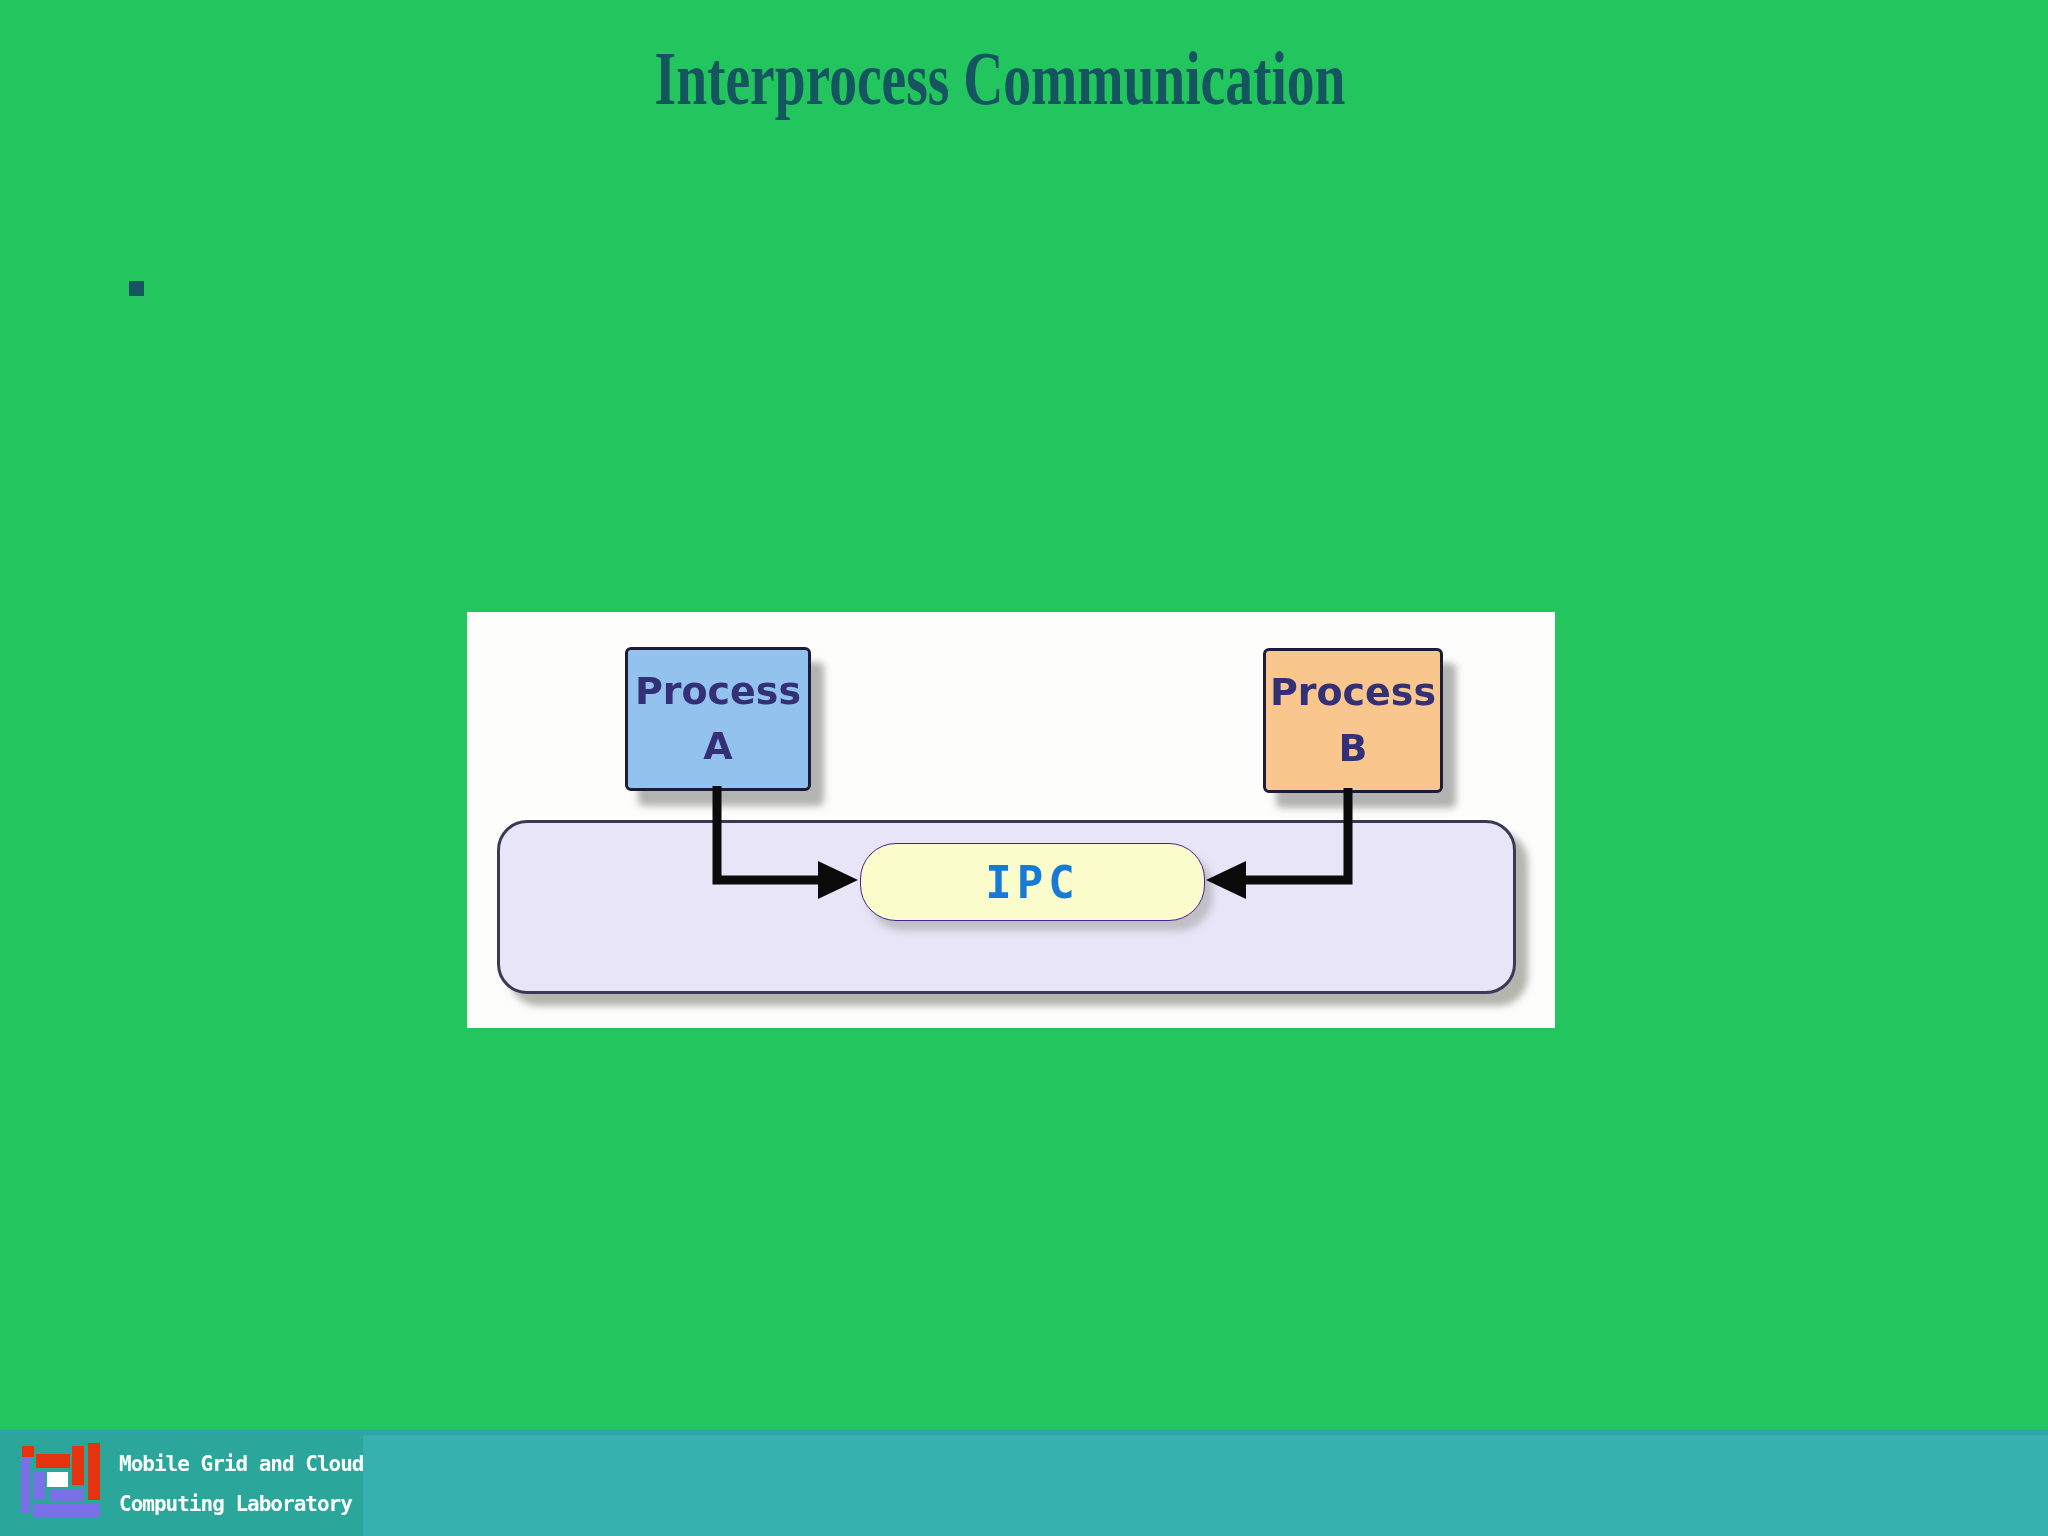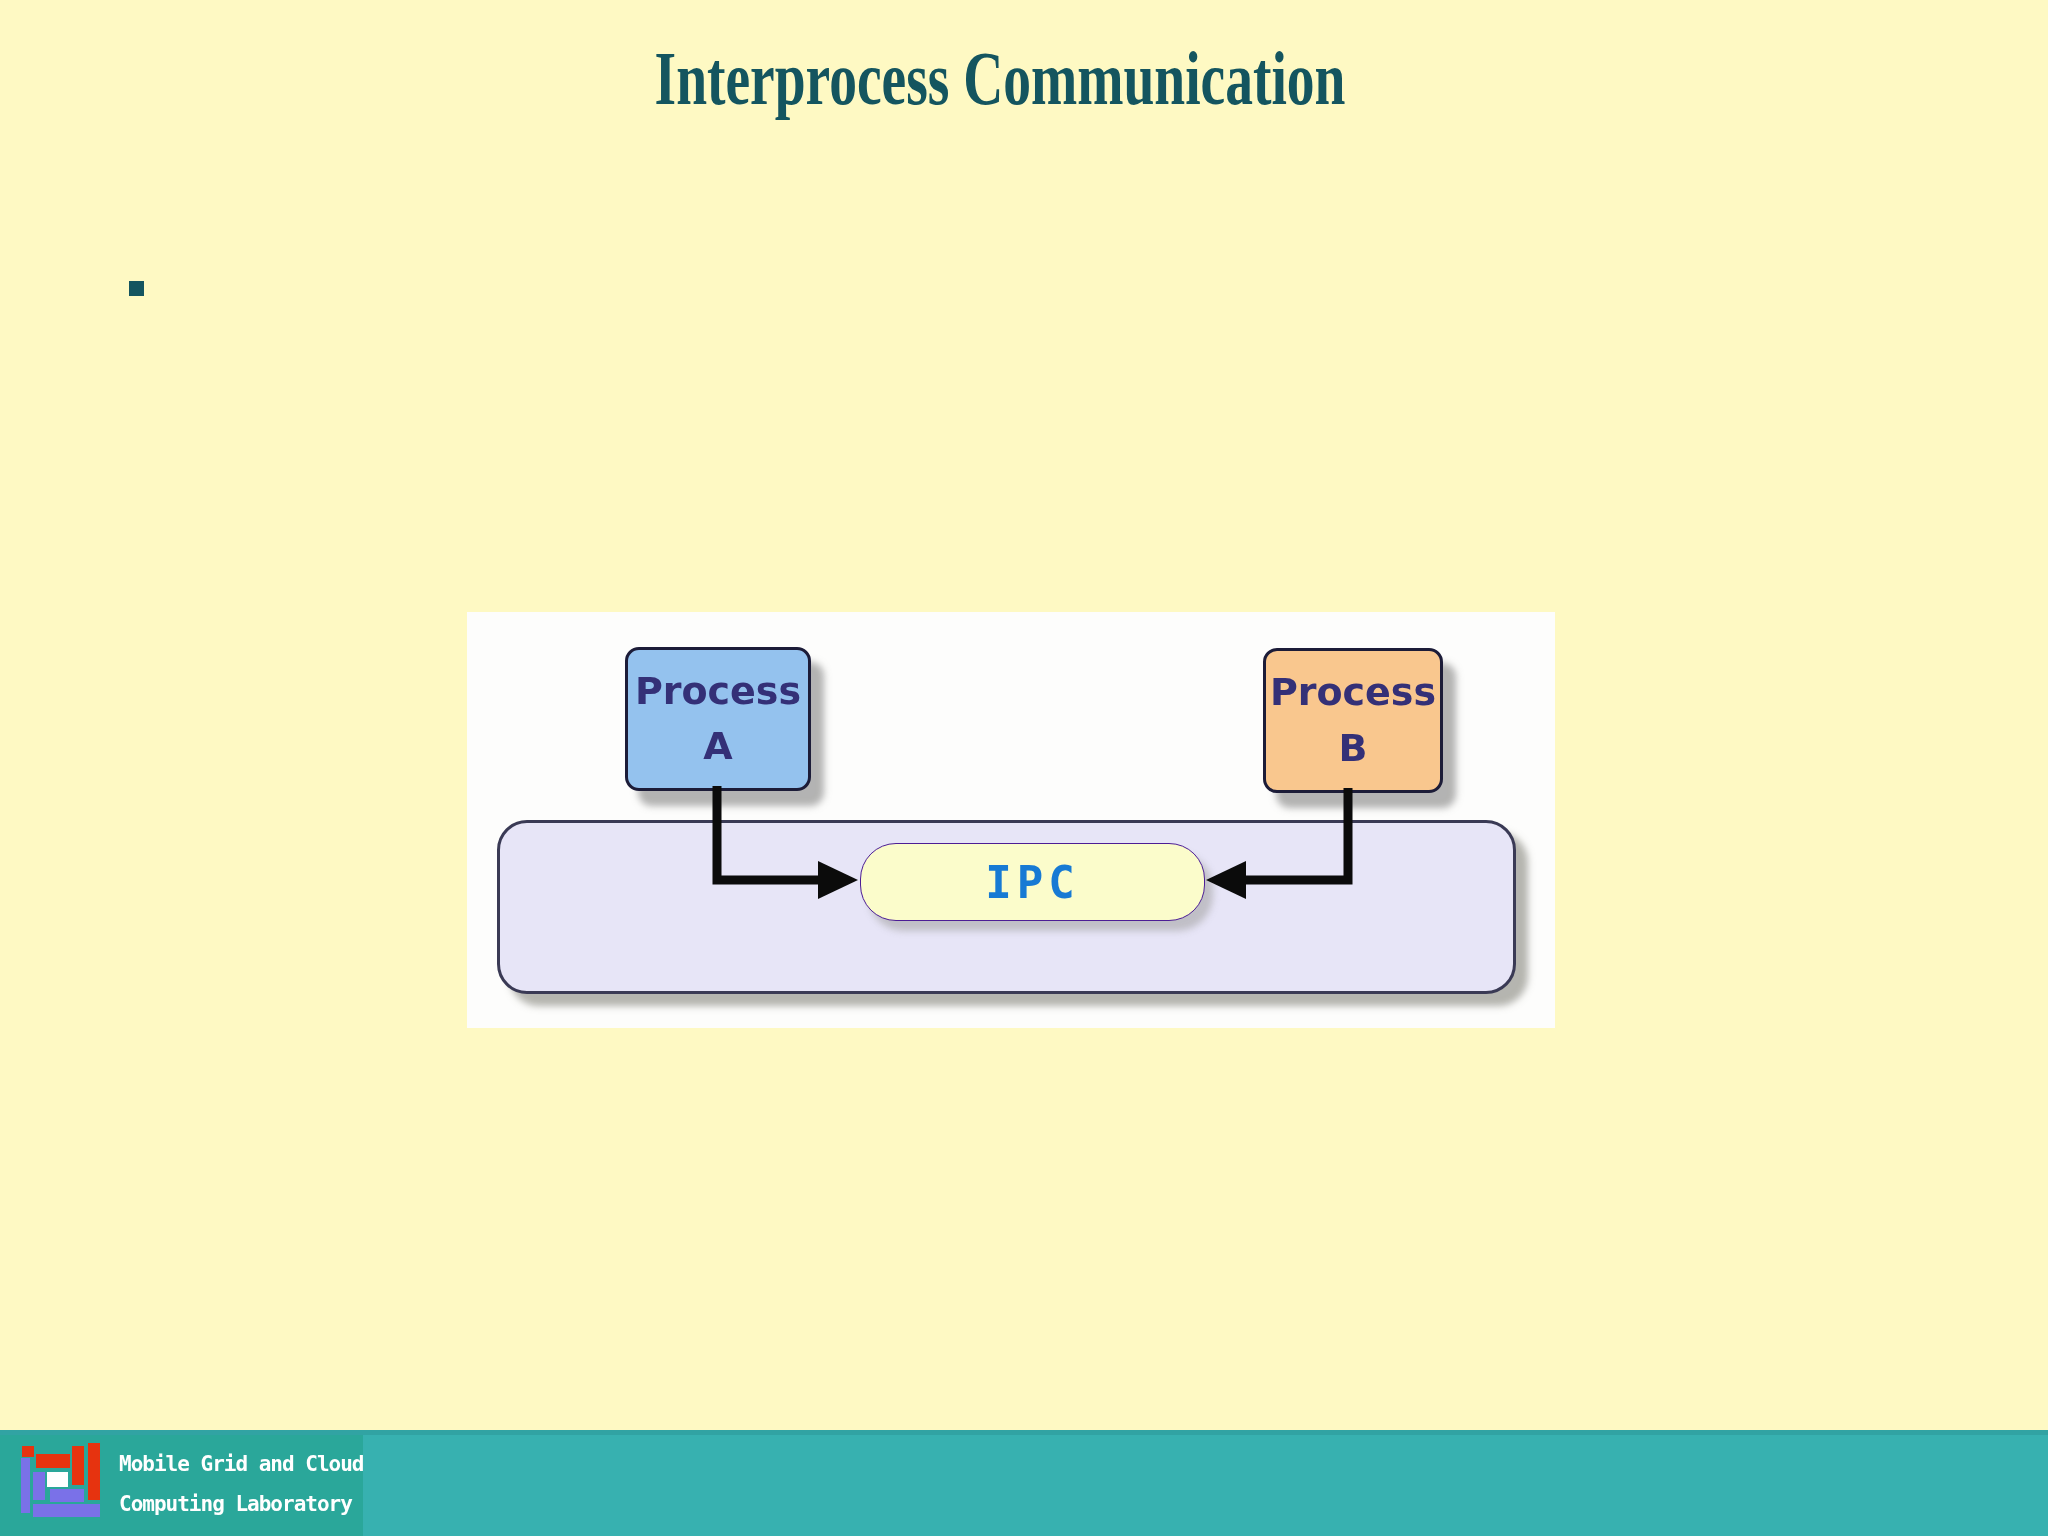--- a/index.html
+++ b/index.html
@@ -1,18 +1,18 @@
 <!DOCTYPE html>
 <html><head>
 <meta charset="utf-8">
 <style>
   html,body{margin:0;padding:0;background:#9fb6c9;}
   .slide{
     position:relative;width:2048px;height:1536px;overflow:hidden;
-    background:#fef9c3;font-family:"Liberation Serif",serif;
+    background:#22c55e;font-family:"Liberation Serif",serif;
   }
   
   .title{
     position:absolute;left:0;top:40px;width:2000px;text-align:center;
     font-size:76px;font-weight:bold;color:#14555f;line-height:1.0;
     transform:scaleX(0.73);transform-origin:50% 0;
     letter-spacing:0px;white-space:nowrap;
   }
   
   .bullet-marker{
@@ -22,21 +22,21 @@
   .bullet-text{
     position:absolute;left:203px;top:250px;width:1760px;
     font-size:52px;color:#14555f;line-height:102px;
   }
   
   .panel{
     position:absolute;left:467px;top:612px;width:1088px;height:416px;
     background:#fdfdfc;
   }
   .pbox{
-    position:absolute;border:3px solid #1c1c38;border-radius:14px;
+    position:absolute;border:3px solid #1c1c38;border-radius:6px;
     display:flex;flex-direction:column;align-items:center;justify-content:center;
     font-family:"DejaVu Sans",sans-serif;font-weight:bold;color:#343077;
     font-size:38px;line-height:1.45;text-align:center;
     box-shadow:13px 15px 7px rgba(105,105,105,0.50);
   }
   .box-a{left:625px;top:647px;width:180px;height:138px;background:#94c2ee;}
   .box-b{left:1263px;top:648px;width:174px;height:139px;background:#f9c78e;}
   .big-box{
     position:absolute;left:497px;top:820px;width:1013px;height:168px;
     background:#e7e5f7;border:3px solid #3a3a55;border-radius:30px;

